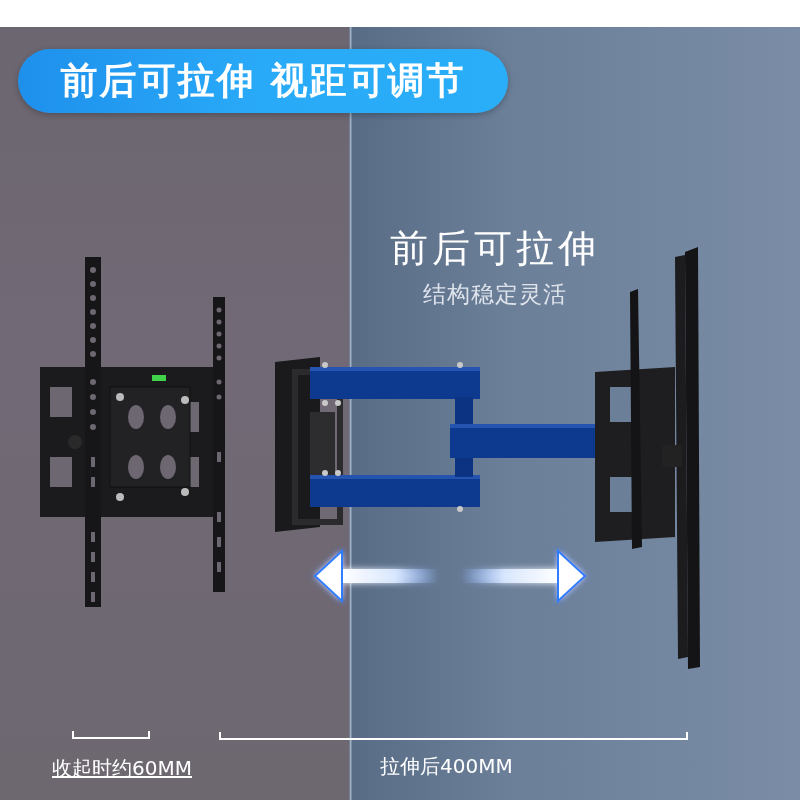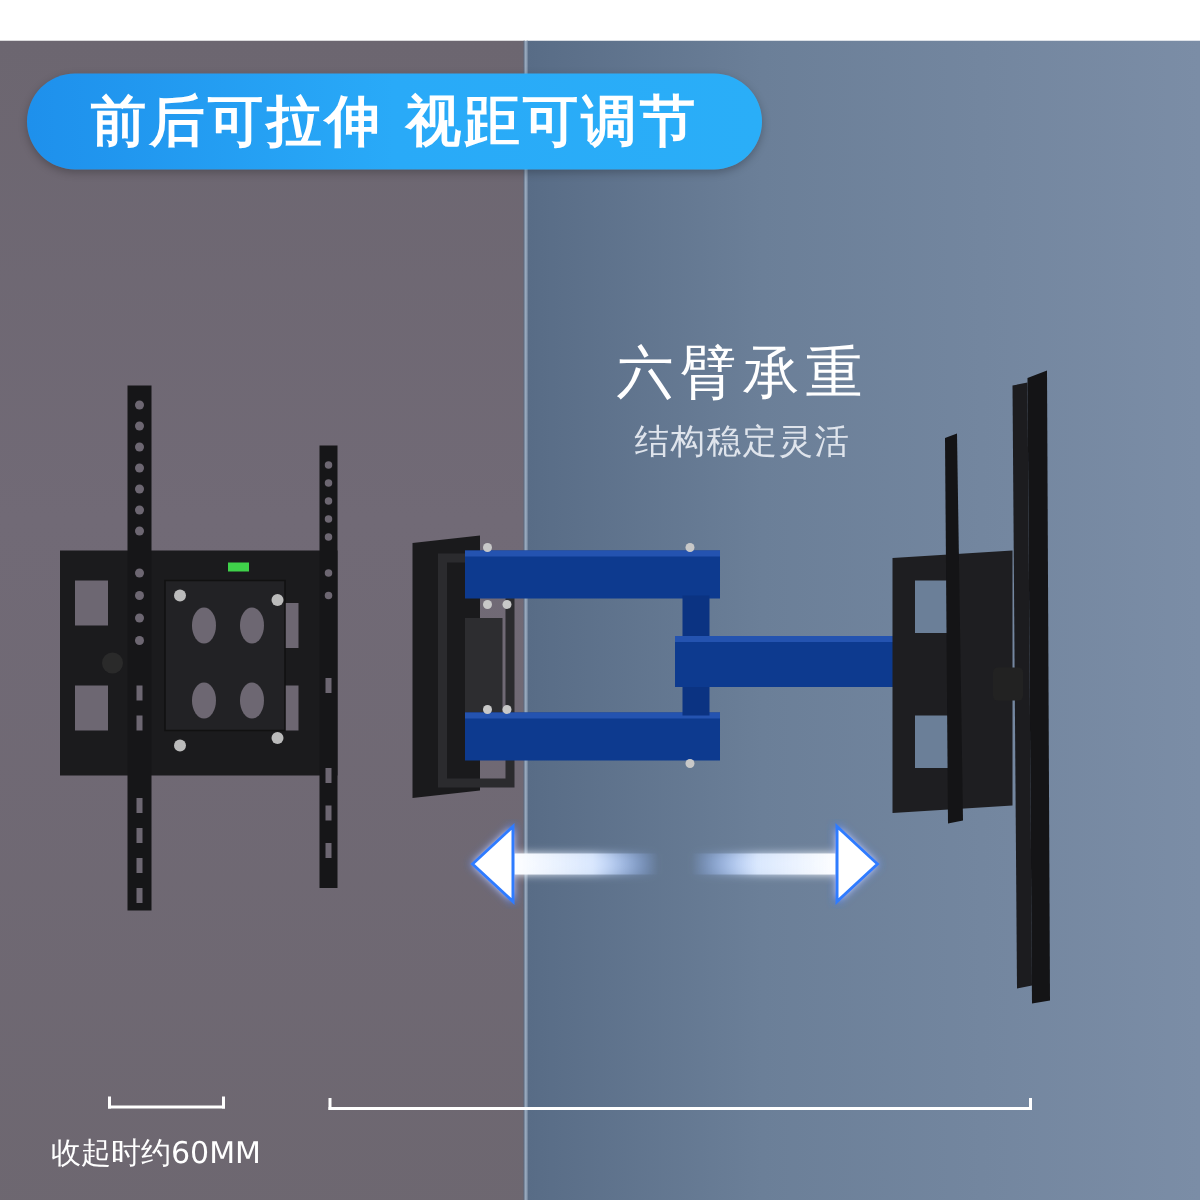--- a/index.html
+++ b/index.html
@@ -26,21 +26,21 @@
 
 <div class="stage">
   <div class="bg-left"></div>
   <div class="bg-right"></div>
   <div class="divider"></div>
 
   <div class="banner">
     <span>前后可拉伸 视距可调节</span>
   </div>
 
-  <div class="headline">六臂承重</div>
+  <div class="headline">前后可拉伸</div>
   <div class="subline">结构稳定灵活</div>
 
   <svg style="left:30px;top:225px;" width="210" height="360" viewBox="0 0 210 360">
 
     <rect x="10" y="115" width="185" height="150" fill="#1b1b1d"></rect>
     <rect x="20" y="135" width="22" height="30" fill="#6d6772"></rect>
     <rect x="20" y="205" width="22" height="30" fill="#6d6772"></rect>
     <rect x="147" y="150" width="22" height="30" fill="#6d6772"></rect>
     <rect x="147" y="205" width="22" height="30" fill="#6d6772"></rect>
     <rect x="80" y="135" width="80" height="100" fill="#222225" stroke="#111"></rect>
@@ -151,14 +151,15 @@
     <g filter="url(#glow)">
       <rect x="30" y="22" width="220" height="14" fill="url(#lg)"></rect>
       <path d="M5 29 L32 4 L32 54 Z" fill="#ffffff" stroke="#2f7bff" stroke-width="2"></path>
       <path d="M275 29 L248 4 L248 54 Z" fill="#ffffff" stroke="#2f7bff" stroke-width="2"></path>
     </g>
   </svg>
 
   <div class="bracket" style="left:72px;top:704px;width:74px;"></div>
   <div class="bracket" style="left:219px;top:705px;width:465px;"></div>
 
-  <div class="label" style="left:34px;top:728px;">收起时约60MM</div>
+  <div class="label" style="left:52px;top:728px;text-decoration:underline;">收起时约60MM</div>
+  <div class="label" style="left:380px;top:726px;">拉伸后400MM</div>
 </div>
 
 </body></html>

